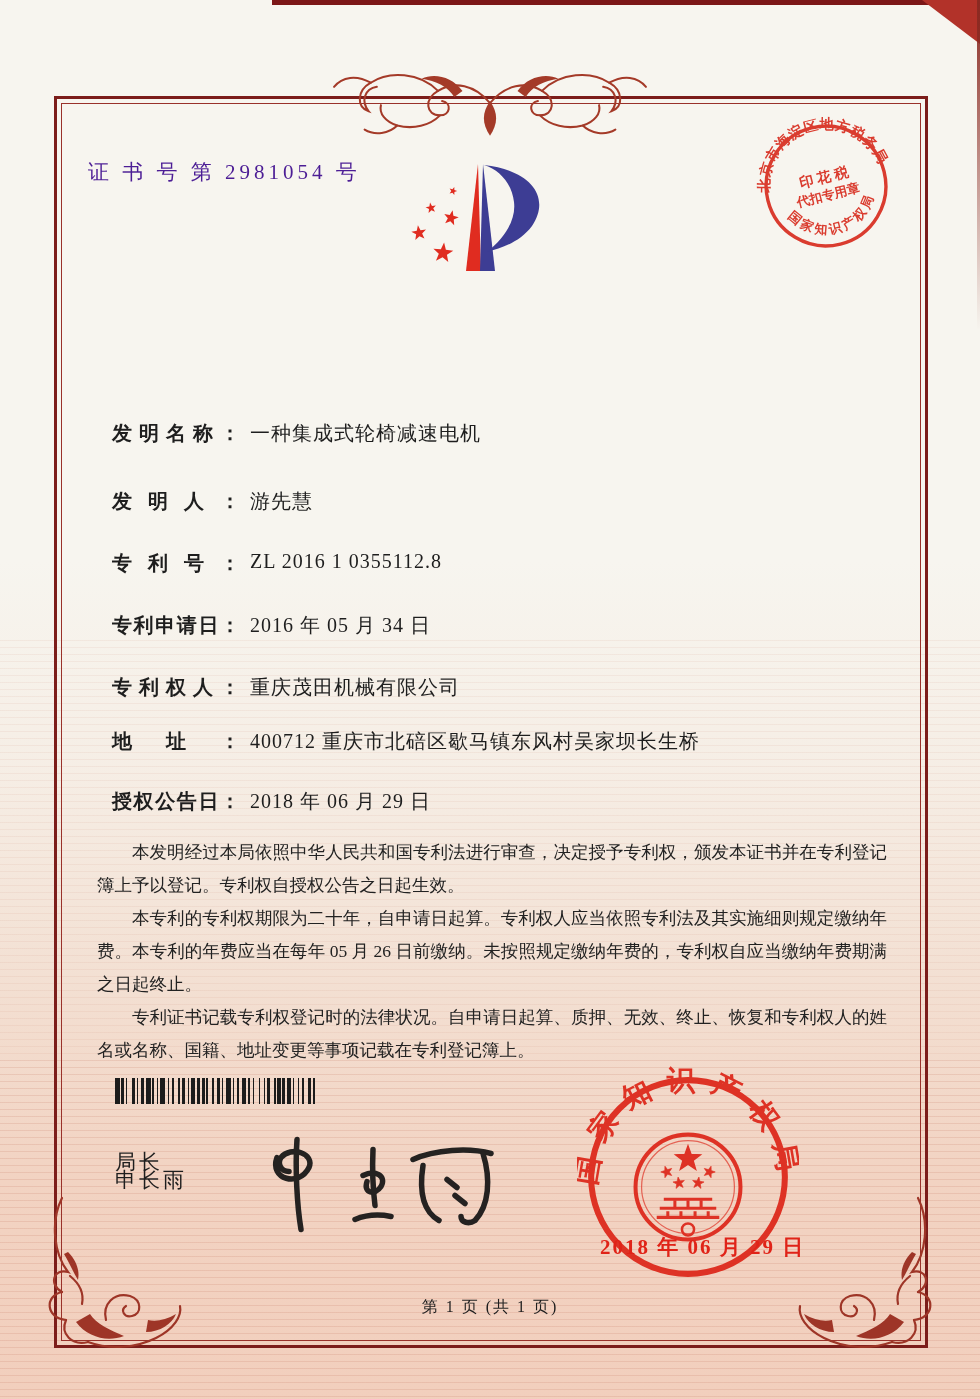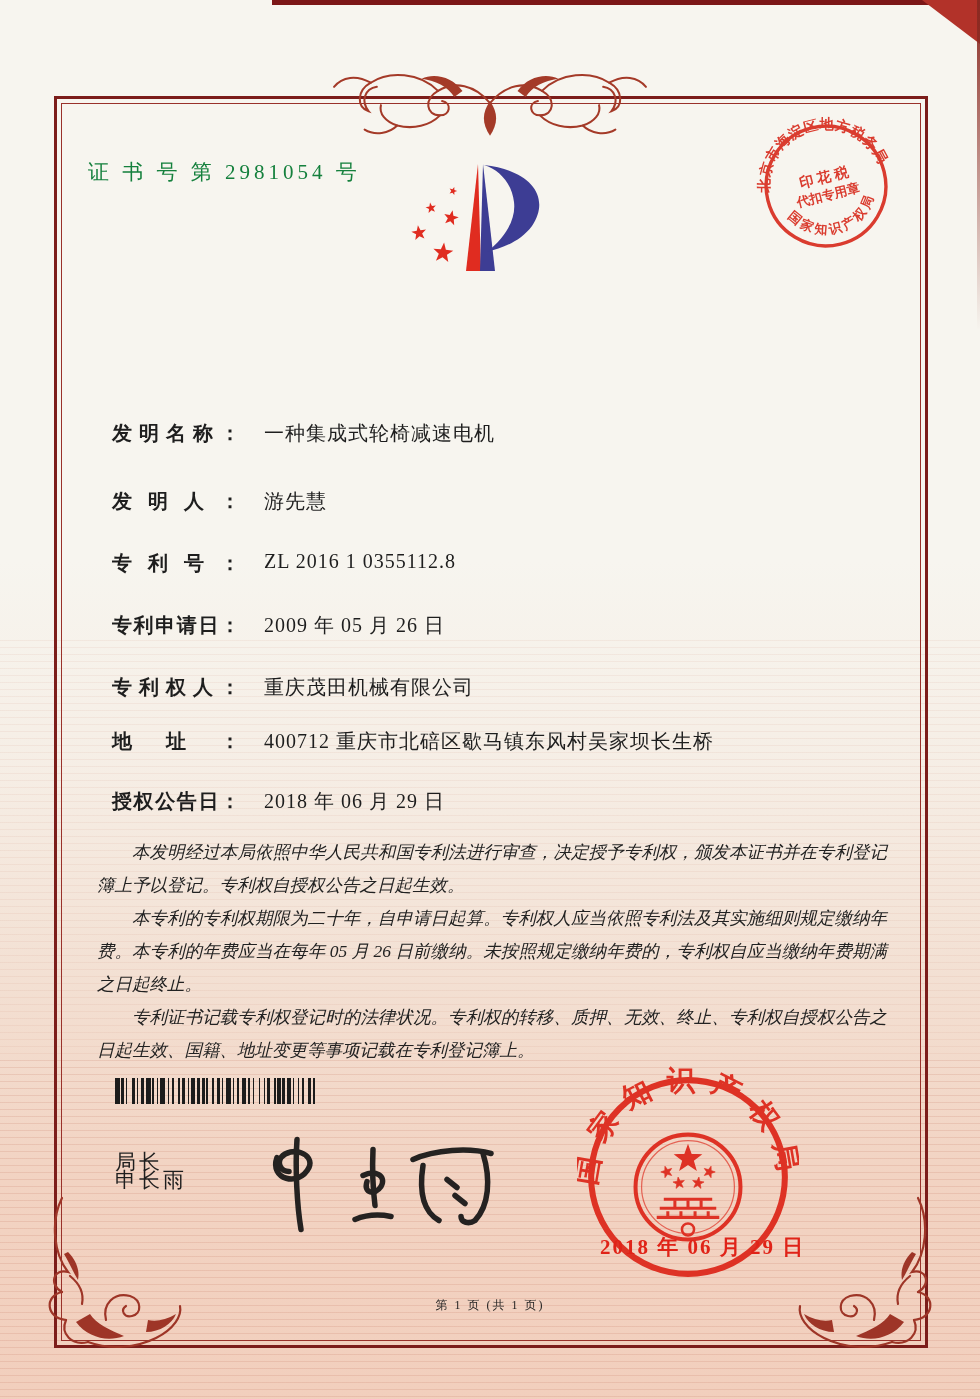--- a/index.html
+++ b/index.html
@@ -29,46 +29,46 @@
     border-left:58px solid transparent;border-top:44px solid #b23229;}
   .edge-right{position:absolute;right:0;top:0;width:3px;height:330px;
     background:linear-gradient(180deg,#8a2a22,rgba(138,42,34,0));}
   
   .frame{position:absolute;left:54px;top:96px;width:868px;height:1246px;
     border:3px solid #7c1d1a;}
   .frame::after{content:"";position:absolute;left:4px;top:4px;right:4px;bottom:4px;
     border:1px solid #99312a;}
   .abs{position:absolute;}
   
-  .cert-no{left:88px;top:158px;font-size:21px;letter-spacing:4px;color:#15803d;text-align:center;}
+  .cert-no{left:88px;top:158px;font-size:21px;letter-spacing:4px;color:#4c1d95;text-align:center;}
   .title{left:0;top:293px;width:980px;text-align:center;font-size:46px;font-weight:bold;
     letter-spacing:32px;padding-left:32px;box-sizing:border-box;color:#171717;}
   
   .row{position:absolute;left:112px;font-size:20px;white-space:nowrap;}
   .flabel{display:inline-block;width:128px;text-align:justify;text-align-last:justify;
     -moz-text-align-last:justify;vertical-align:top;font-weight:bold;}
-  .fvalue{margin-left:24px;letter-spacing:1px;}
+  .fvalue{margin-left:10px;letter-spacing:1px;}
   .grant-col{position:absolute;left:485px;top:0;}
   
   .body-text{left:97px;top:836px;width:790px;font-size:17.5px;line-height:33px;
     text-align:justify;color:#222;}
-  .body-text p{margin:0;text-indent:2em;font-style:italic;}
+  .body-text p{margin:0;text-indent:2em;}
   
   .barcode{left:115px;top:1078px;width:252px;height:26px;display:flex;align-items:stretch;}
   .barcode i{display:block;height:100%;}
   
   .duty{left:115px;top:1148px;font-size:21px;letter-spacing:3px;}
   .dutyname{left:115px;top:1166px;font-size:21px;letter-spacing:3px;}
   .signature{left:255px;top:1122px;}
   
   .seal{left:577px;top:1066px;}
   .seal-date{left:600px;top:1233px;font-size:21px;color:#e02318;letter-spacing:2px;
     font-weight:bold;white-space:nowrap;}
   
-  .footer{left:0;top:1297px;width:980px;text-align:center;font-size:12px;letter-spacing:2px;}
+  .footer{left:0;top:1297px;width:980px;text-align:center;font-size:16px;letter-spacing:2px;}
   
   .stamp{left:758px;top:118px;transform:rotate(-14deg);}
   .logo{left:403px;top:156px;}
   .ornament{left:332px;top:56px;}
   .corner-l{left:36px;top:1192px;}
   .corner-r{left:794px;top:1192px;transform:scaleX(-1);}
   svg{display:block;}
 </style>
 </head>
 <body>
@@ -188,36 +188,36 @@
   <div class="row" style="top:420px">
     <span class="flabel">发明名称：</span><span class="fvalue">一种集成式轮椅减速电机</span>
   </div>
   <div class="row" style="top:488px">
     <span class="flabel">发明人：</span><span class="fvalue">游先慧</span>
   </div>
   <div class="row" style="top:550px">
     <span class="flabel">专利号：</span><span class="fvalue">ZL 2016 1 0355112.8</span>
   </div>
   <div class="row" style="top:612px">
-    <span class="flabel">专利申请日：</span><span class="fvalue">2009 年 05 月 26 日</span>
+    <span class="flabel">专利申请日：</span><span class="fvalue">2016 年 05 月 34 日</span>
   </div>
   <div class="row" style="top:674px">
     <span class="flabel">专利权人：</span><span class="fvalue">重庆茂田机械有限公司</span>
   </div>
   <div class="row" style="top:728px">
     <span class="flabel">地址：</span><span class="fvalue">400712 重庆市北碚区歇马镇东风村吴家坝长生桥</span>
   </div>
   <div class="row" style="top:788px;width:800px">
     <span class="flabel">授权公告日：</span><span class="fvalue">2018 年 06 月 29 日</span>
   </div>
 
   <div class="abs body-text">
     <p>本发明经过本局依照中华人民共和国专利法进行审查，决定授予专利权，颁发本证书并在专利登记簿上予以登记。专利权自授权公告之日起生效。</p>
     <p>本专利的专利权期限为二十年，自申请日起算。专利权人应当依照专利法及其实施细则规定缴纳年费。本专利的年费应当在每年 05 月 26 日前缴纳。未按照规定缴纳年费的，专利权自应当缴纳年费期满之日起终止。</p>
-    <p>专利证书记载专利权登记时的法律状况。专利权的转移、质押、无效、终止、专利权自授权公告之日起生效、国籍、地址变更等事项记载在专利登记簿上。</p>
+    <p>专利证书记载专利权登记时的法律状况。自申请日起算、质押、无效、终止、恢复和专利权人的姓名或名称、国籍、地址变更等事项记载在专利登记簿上。</p>
   </div>
 
   <div class="abs barcode" id="barcode">
       <i style="width:4.65px;background:#1c1c1c"></i>
       <i style="width:1.55px;background:transparent"></i>
       <i style="width:3.1px;background:#1c1c1c"></i>
       <i style="width:1.55px;background:transparent"></i>
       <i style="width:1.55px;background:#1c1c1c"></i>
       <i style="width:4.65px;background:transparent"></i>
       <i style="width:3.1px;background:#1c1c1c"></i>

